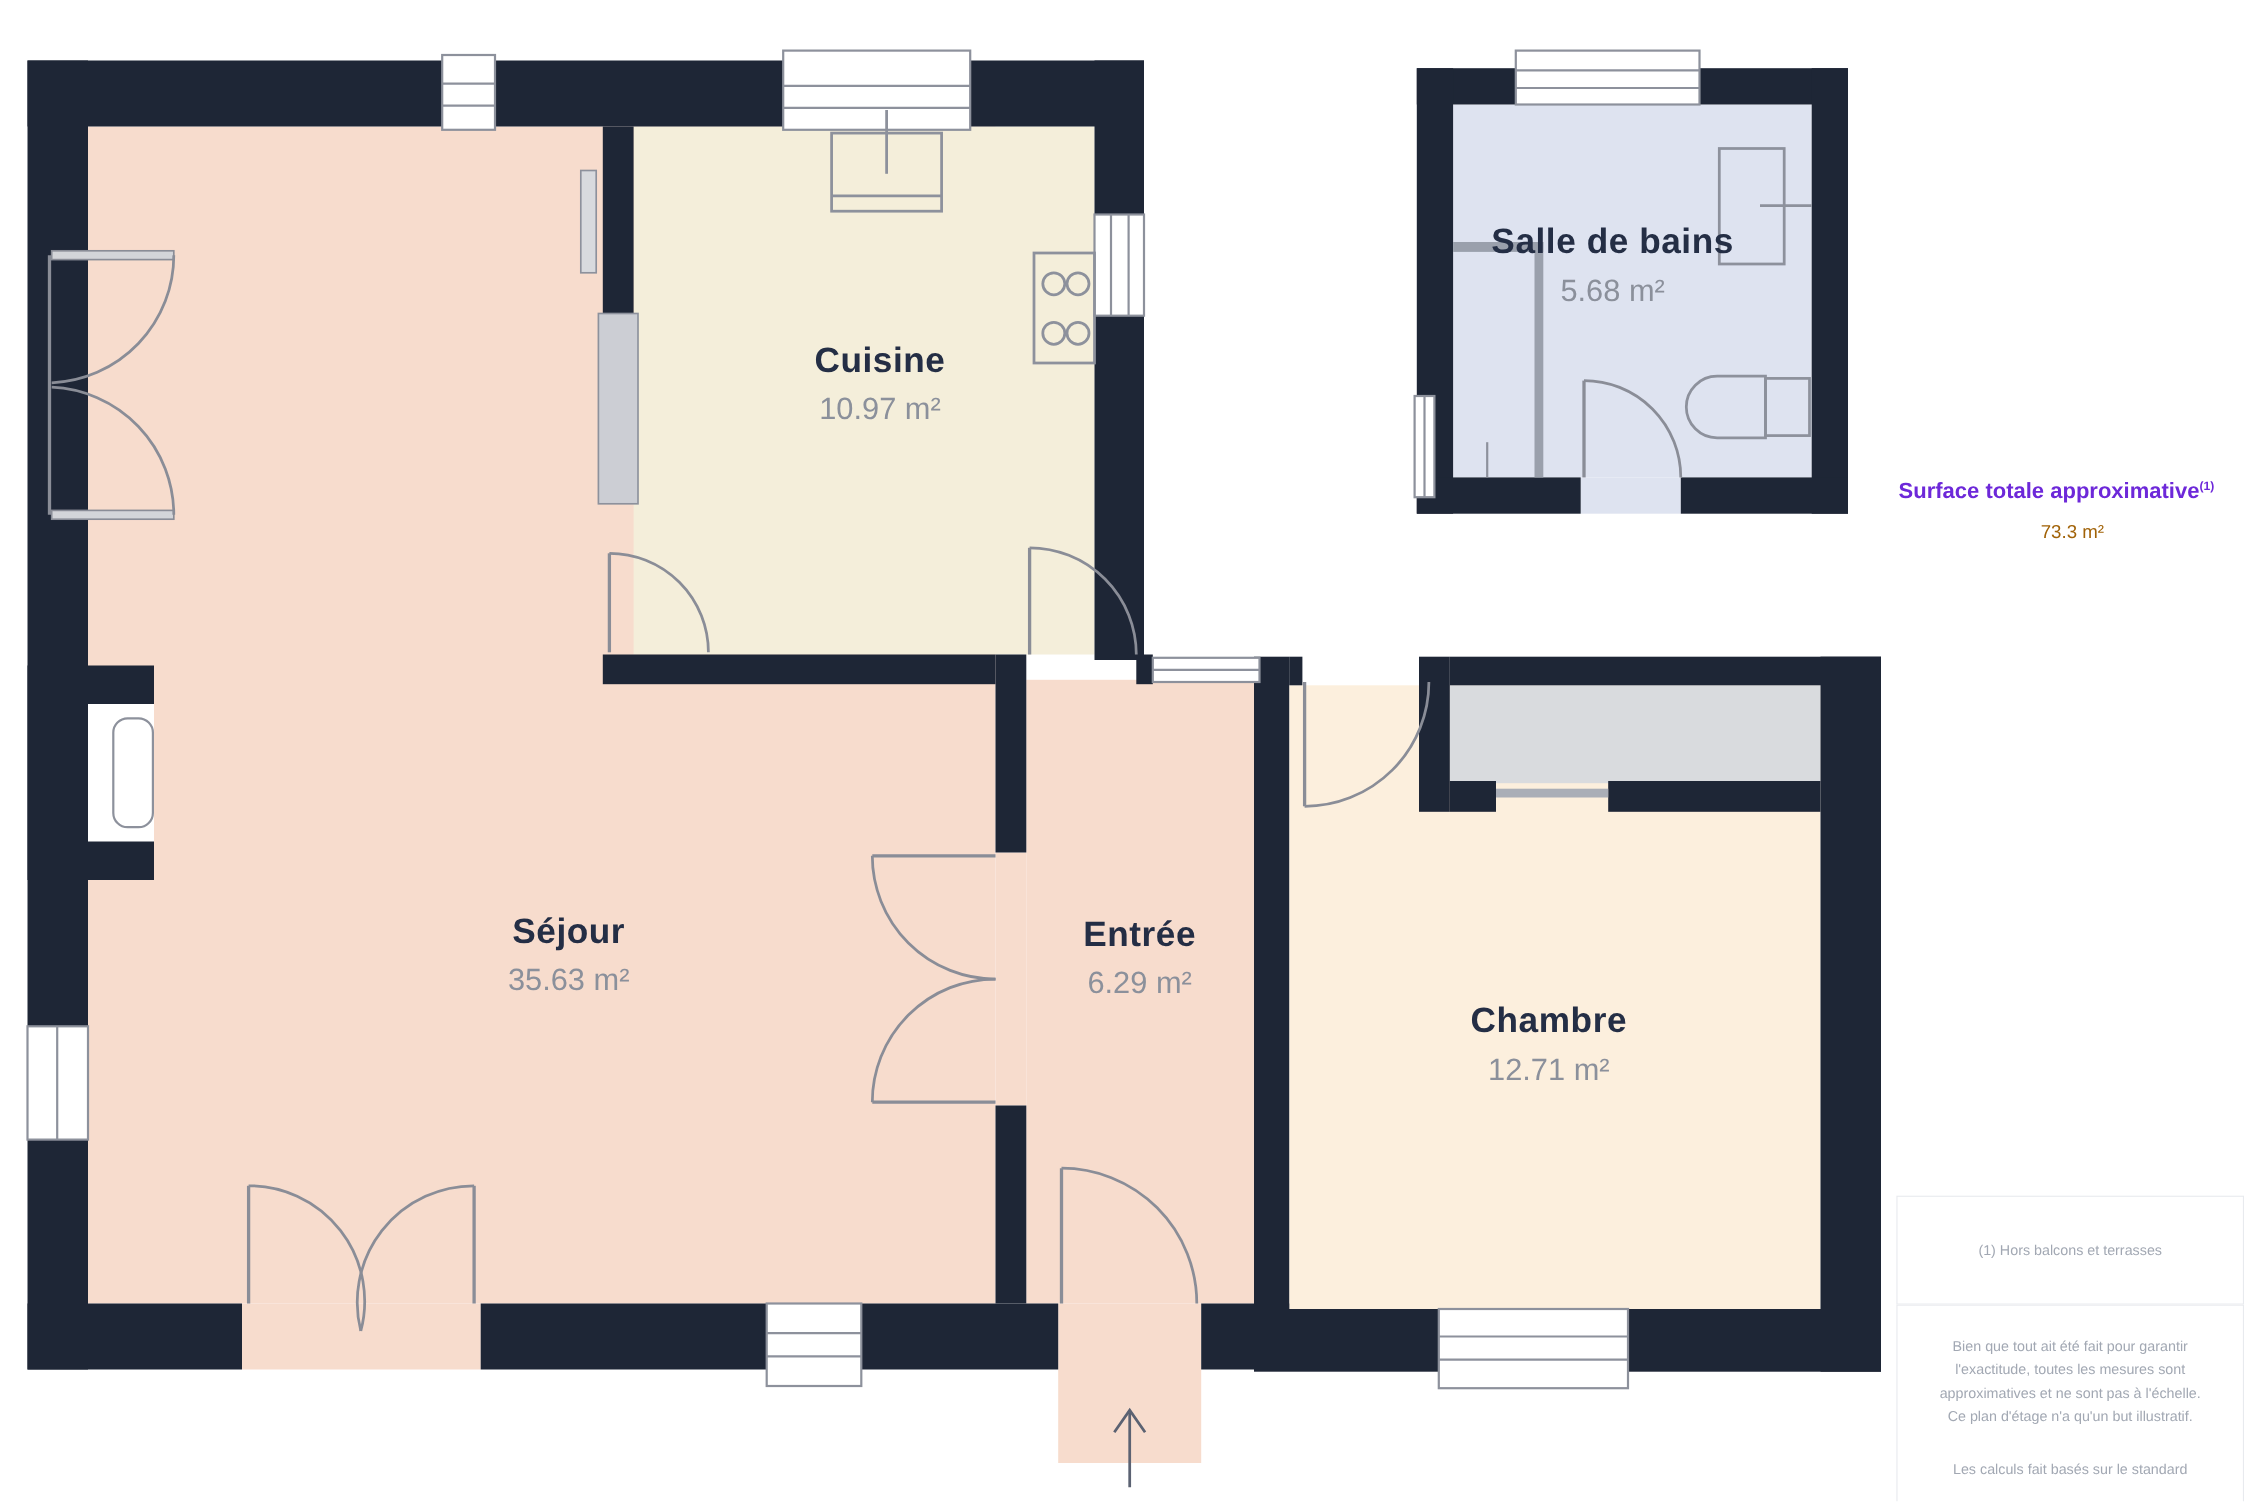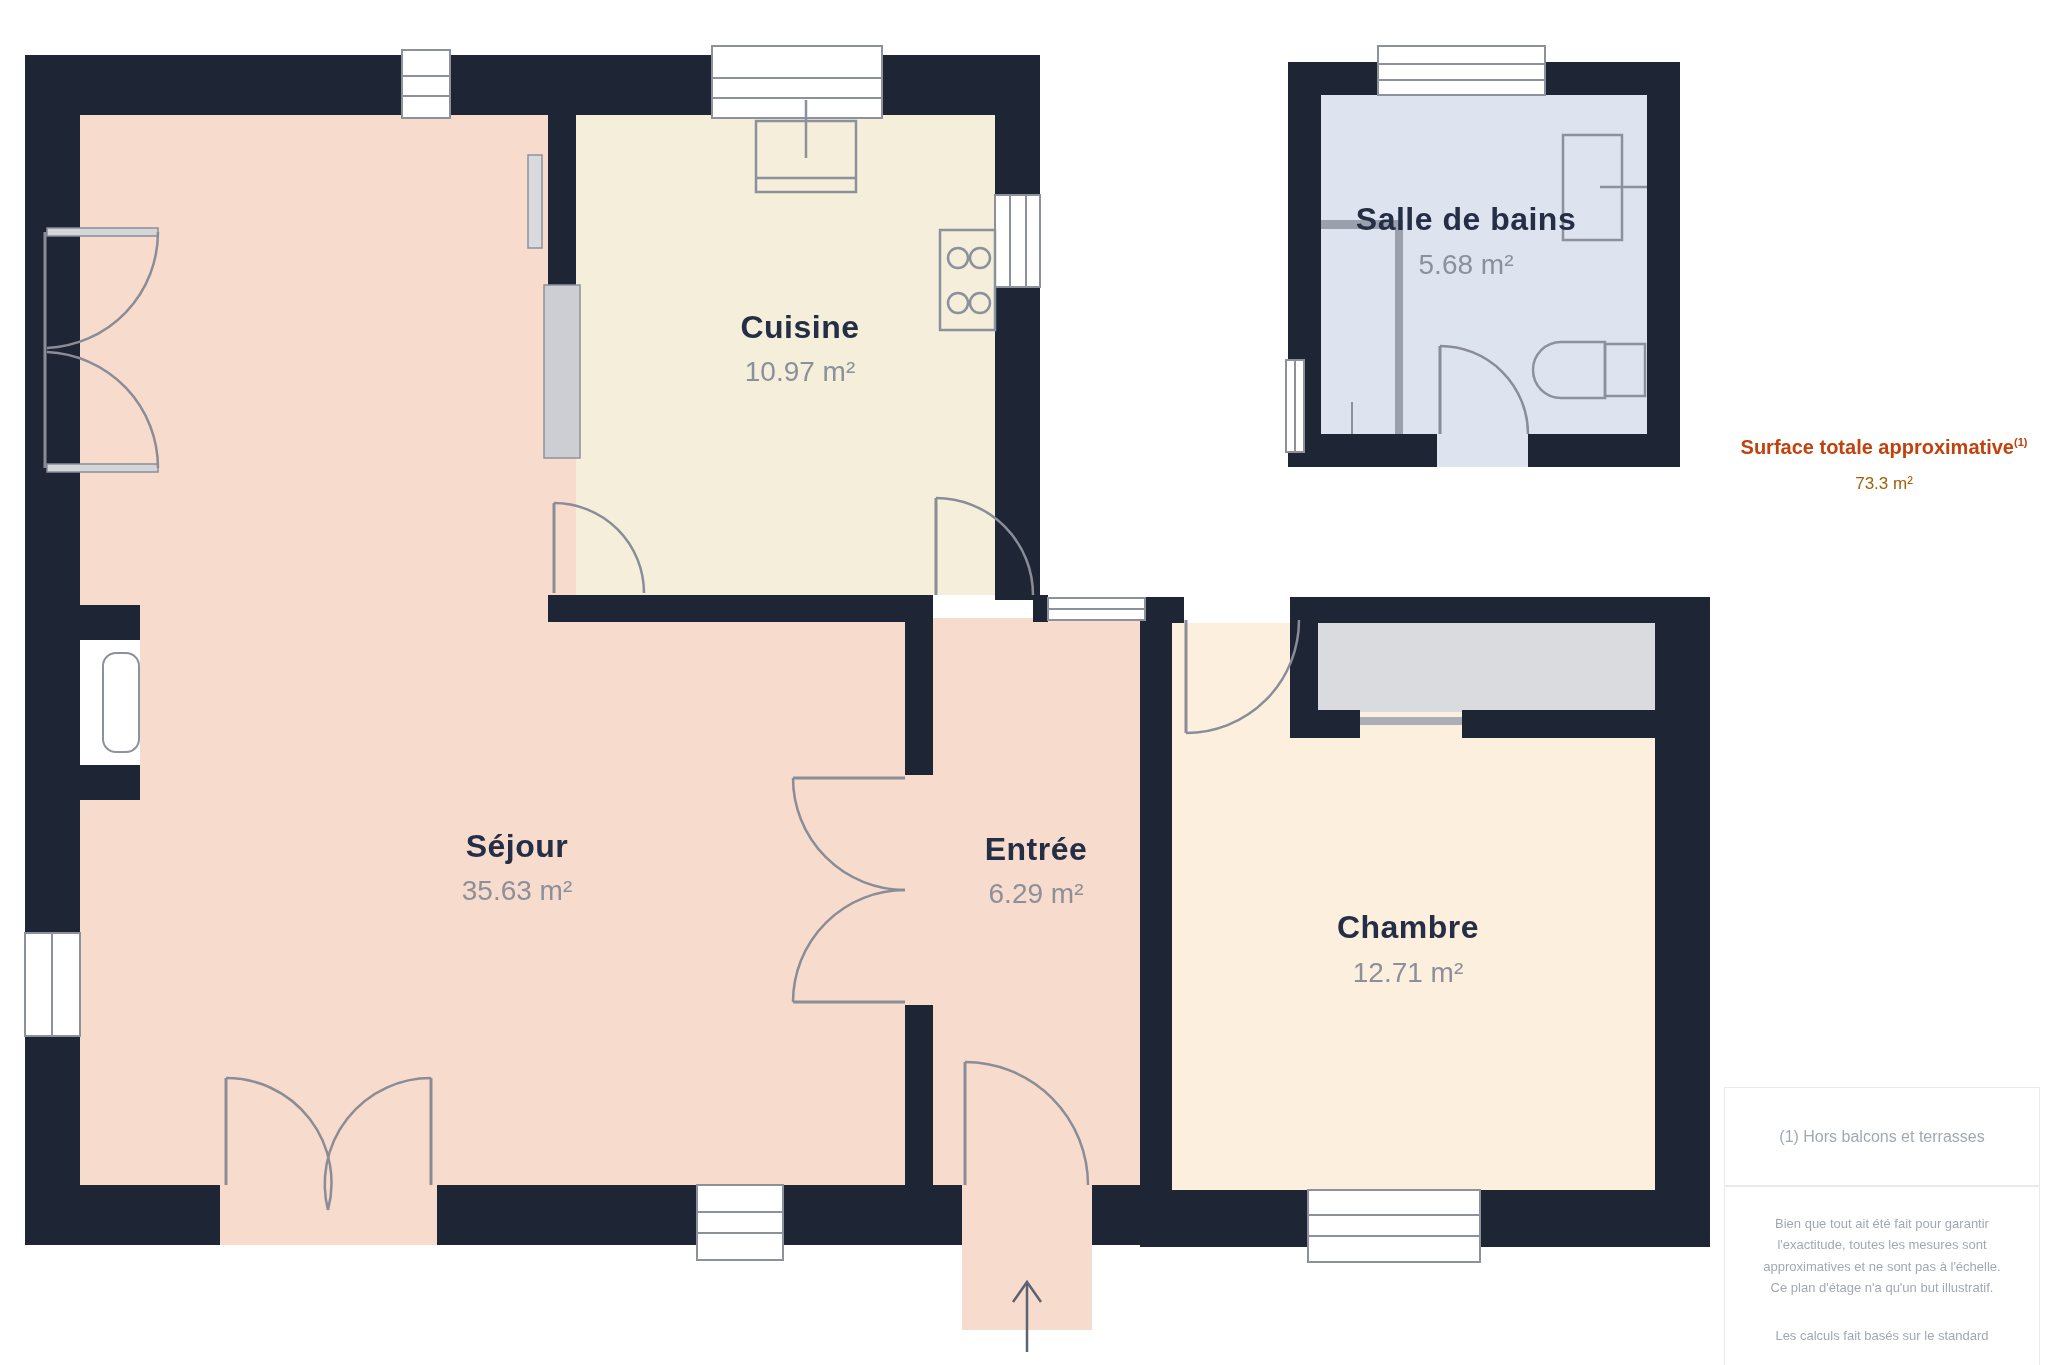--- a/index.html
+++ b/index.html
@@ -8,33 +8,33 @@
     width:2048px;height:1365px;
     background:#ffffff;
     overflow:hidden;
     font-family:"Liberation Sans",sans-serif;
   }
   svg text{font-family:"Liberation Sans",sans-serif;}
   .room-name{font-weight:bold;font-size:32px;fill:#242e45;letter-spacing:.5px;}
   .room-area{font-size:28px;fill:#8b909b;}
   .sidebar-title{
     position:absolute;left:1726px;top:436px;width:316px;
-    text-align:center;font-size:20px;font-weight:bold;color:#c2410c;
+    font-size:20px;font-weight:bold;color:#6d28d9;
   }
   .sidebar-title sup{font-size:11px;}
   .sidebar-value{
     position:absolute;left:1726px;top:474px;width:316px;
     text-align:center;font-size:17px;color:#a16207;
   }
   .note-box{
     position:absolute;left:1724px;width:316px;
     border:1px solid #e8eaee;background:#ffffff;box-sizing:border-box;
     color:#a2a8b3;text-align:center;
   }
-  .note-box.first{top:1087px;height:99px;display:flex;align-items:center;justify-content:center;font-size:16px;}
+  .note-box.first{top:1087px;height:99px;display:flex;align-items:center;justify-content:center;font-size:13px;}
   .note-box.second{top:1186px;height:260px;padding:26px 34px;font-size:13px;line-height:1.65;}
   .note-box.second .para2{margin-top:26px;}
 </style>
 </head>
 <body>
 
 <div id="canvas">
 
   <svg width="2048" height="1365" viewBox="0 0 2048 1365" xmlns="http://www.w3.org/2000/svg">
 

